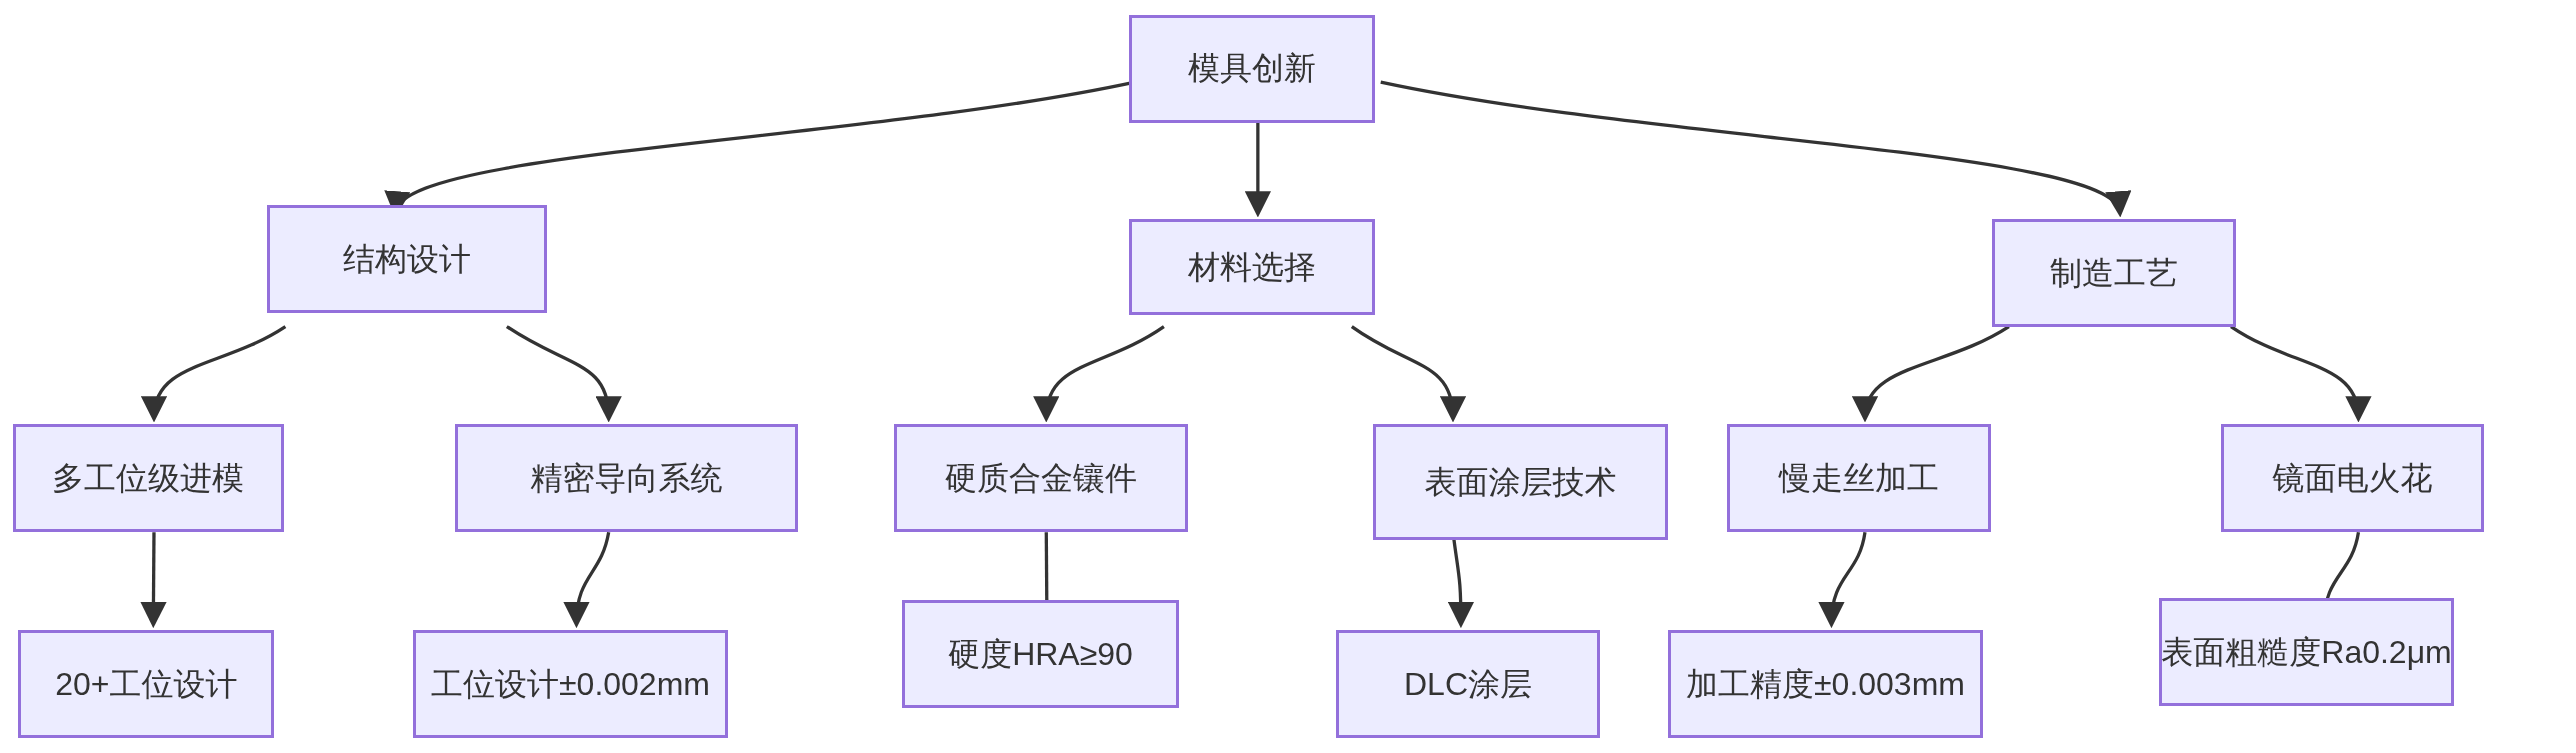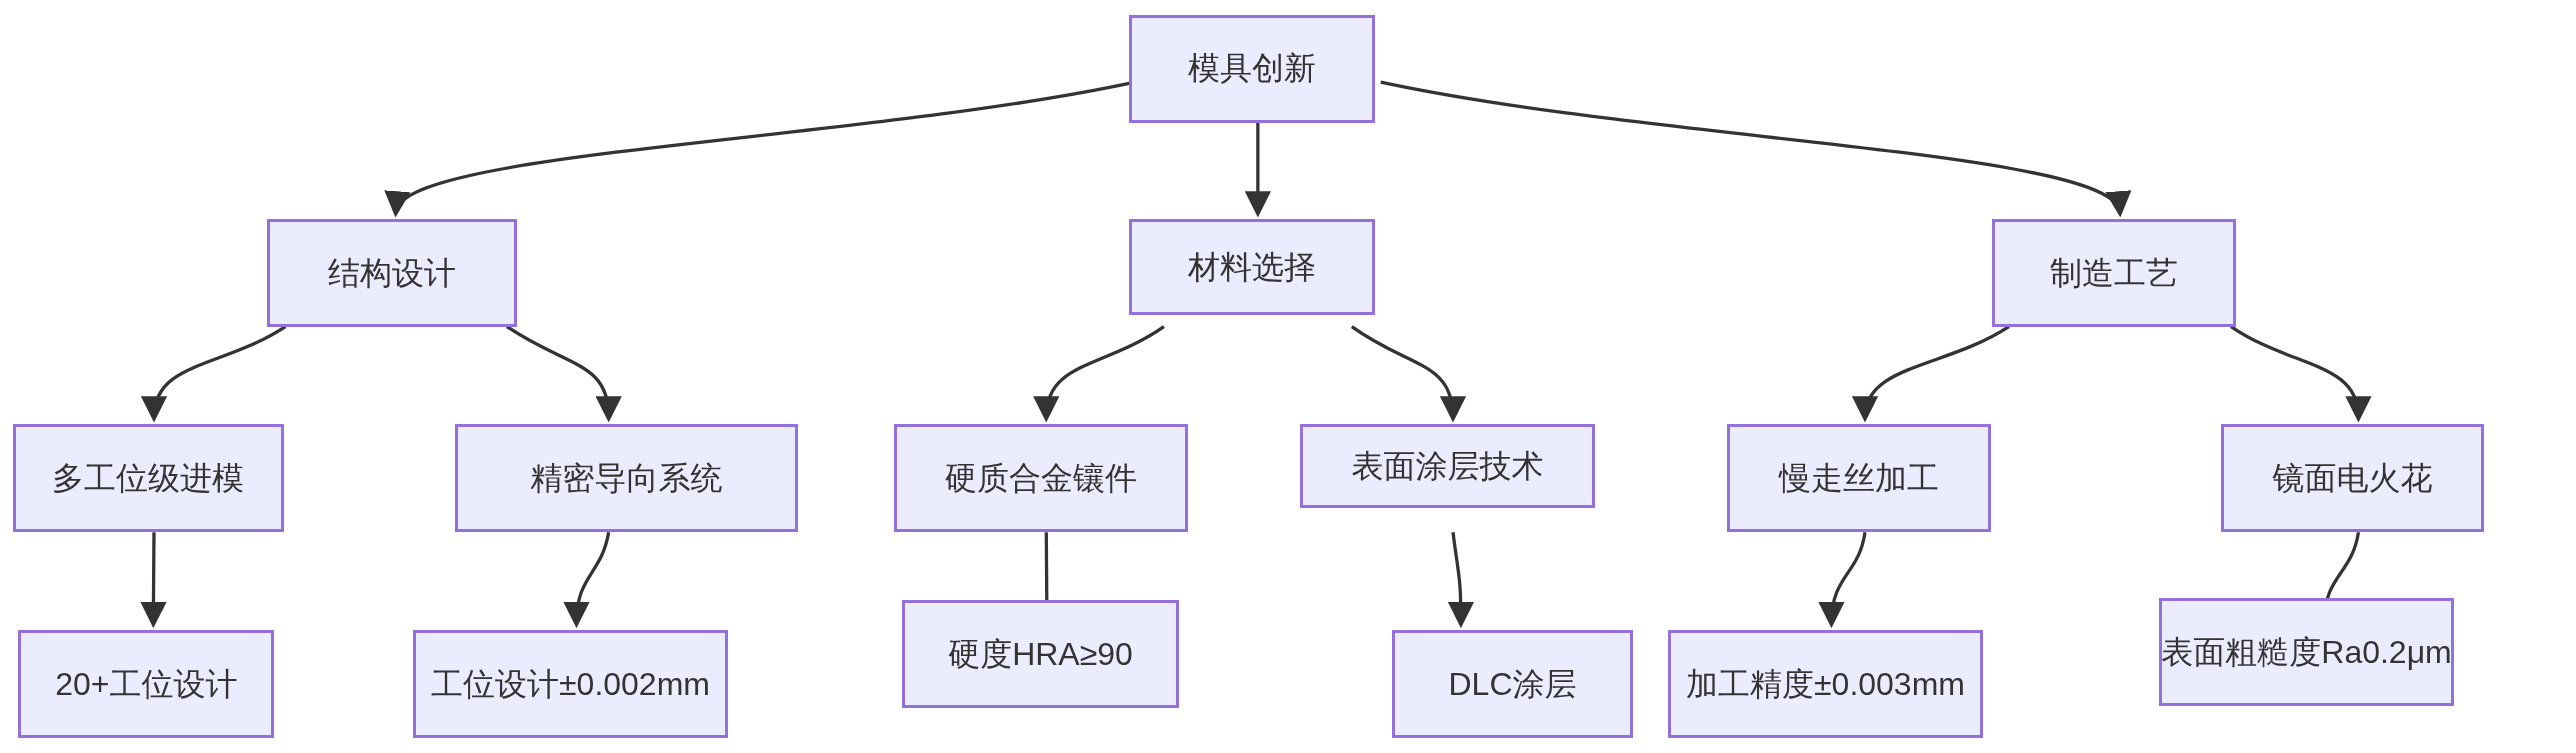--- a/index.html
+++ b/index.html
@@ -70,21 +70,21 @@
     <path class="edge" d="M 1583,810 L 1584,948" marker-end="url(#arrowhead)"></path>
     <path class="edge" d="M 2202,810 C 2210,875 2214,875 2214,948" marker-end="url(#arrowhead)"></path>
     <path class="edge" d="M 2829,810 C 2820,875 2778,875 2778,948" marker-end="url(#arrowhead)"></path>
     <path class="edge" d="M 3580,810 C 3570,875 3528,875 3528,948" marker-end="url(#arrowhead)"></path>
   </svg>
 
   <div class="node" style="left:1129px; top:14.5px; width:246px; height:108px">
     <span class="node-label">模具创新</span>
   </div>
 
-  <div class="node" style="left:267px; top:219px; width:250px; height:108px">
+  <div class="node" style="left:267px; top:205px; width:280px; height:108px">
     <span class="node-label">结构设计</span>
   </div>
 
   <div class="node" style="left:1129px; top:219px; width:246px; height:96px">
     <span class="node-label">材料选择</span>
   </div>
 
   <div class="node" style="left:1992px; top:219px; width:244px; height:108px">
     <span class="node-label">制造工艺</span>
   </div>
@@ -94,21 +94,21 @@
   </div>
 
   <div class="node" style="left:455px; top:424px; width:343px; height:108px">
     <span class="node-label">精密导向系统</span>
   </div>
 
   <div class="node" style="left:894px; top:424px; width:294px; height:108px">
     <span class="node-label">硬质合金镶件</span>
   </div>
 
-  <div class="node" style="left:1300px; top:424px; width:295px; height:84px">
+  <div class="node" style="left:1373px; top:424px; width:295px; height:116px">
     <span class="node-label">表面涂层技术</span>
   </div>
 
   <div class="node" style="left:1727px; top:424px; width:264px; height:108px">
     <span class="node-label">慢走丝加工</span>
   </div>
 
   <div class="node" style="left:2221px; top:424px; width:263px; height:108px">
     <span class="node-label">镜面电火花</span>
   </div>
@@ -118,21 +118,21 @@
   </div>
 
   <div class="node" style="left:413px; top:630px; width:315px; height:108px">
     <span class="node-label">工位设计±0.002mm</span>
   </div>
 
   <div class="node" style="left:902px; top:600px; width:277px; height:108px">
     <span class="node-label">硬度HRA≥90</span>
   </div>
 
-  <div class="node" style="left:1392px; top:630px; width:241px; height:108px">
+  <div class="node" style="left:1336px; top:630px; width:264px; height:108px">
     <span class="node-label">DLC涂层</span>
   </div>
 
   <div class="node" style="left:1668px; top:630px; width:315px; height:108px">
     <span class="node-label">加工精度±0.003mm</span>
   </div>
 
   <div class="node" style="left:2159px; top:598px; width:295px; height:108px">
     <span class="node-label">表面粗糙度Ra0.2μm</span>
   </div>

